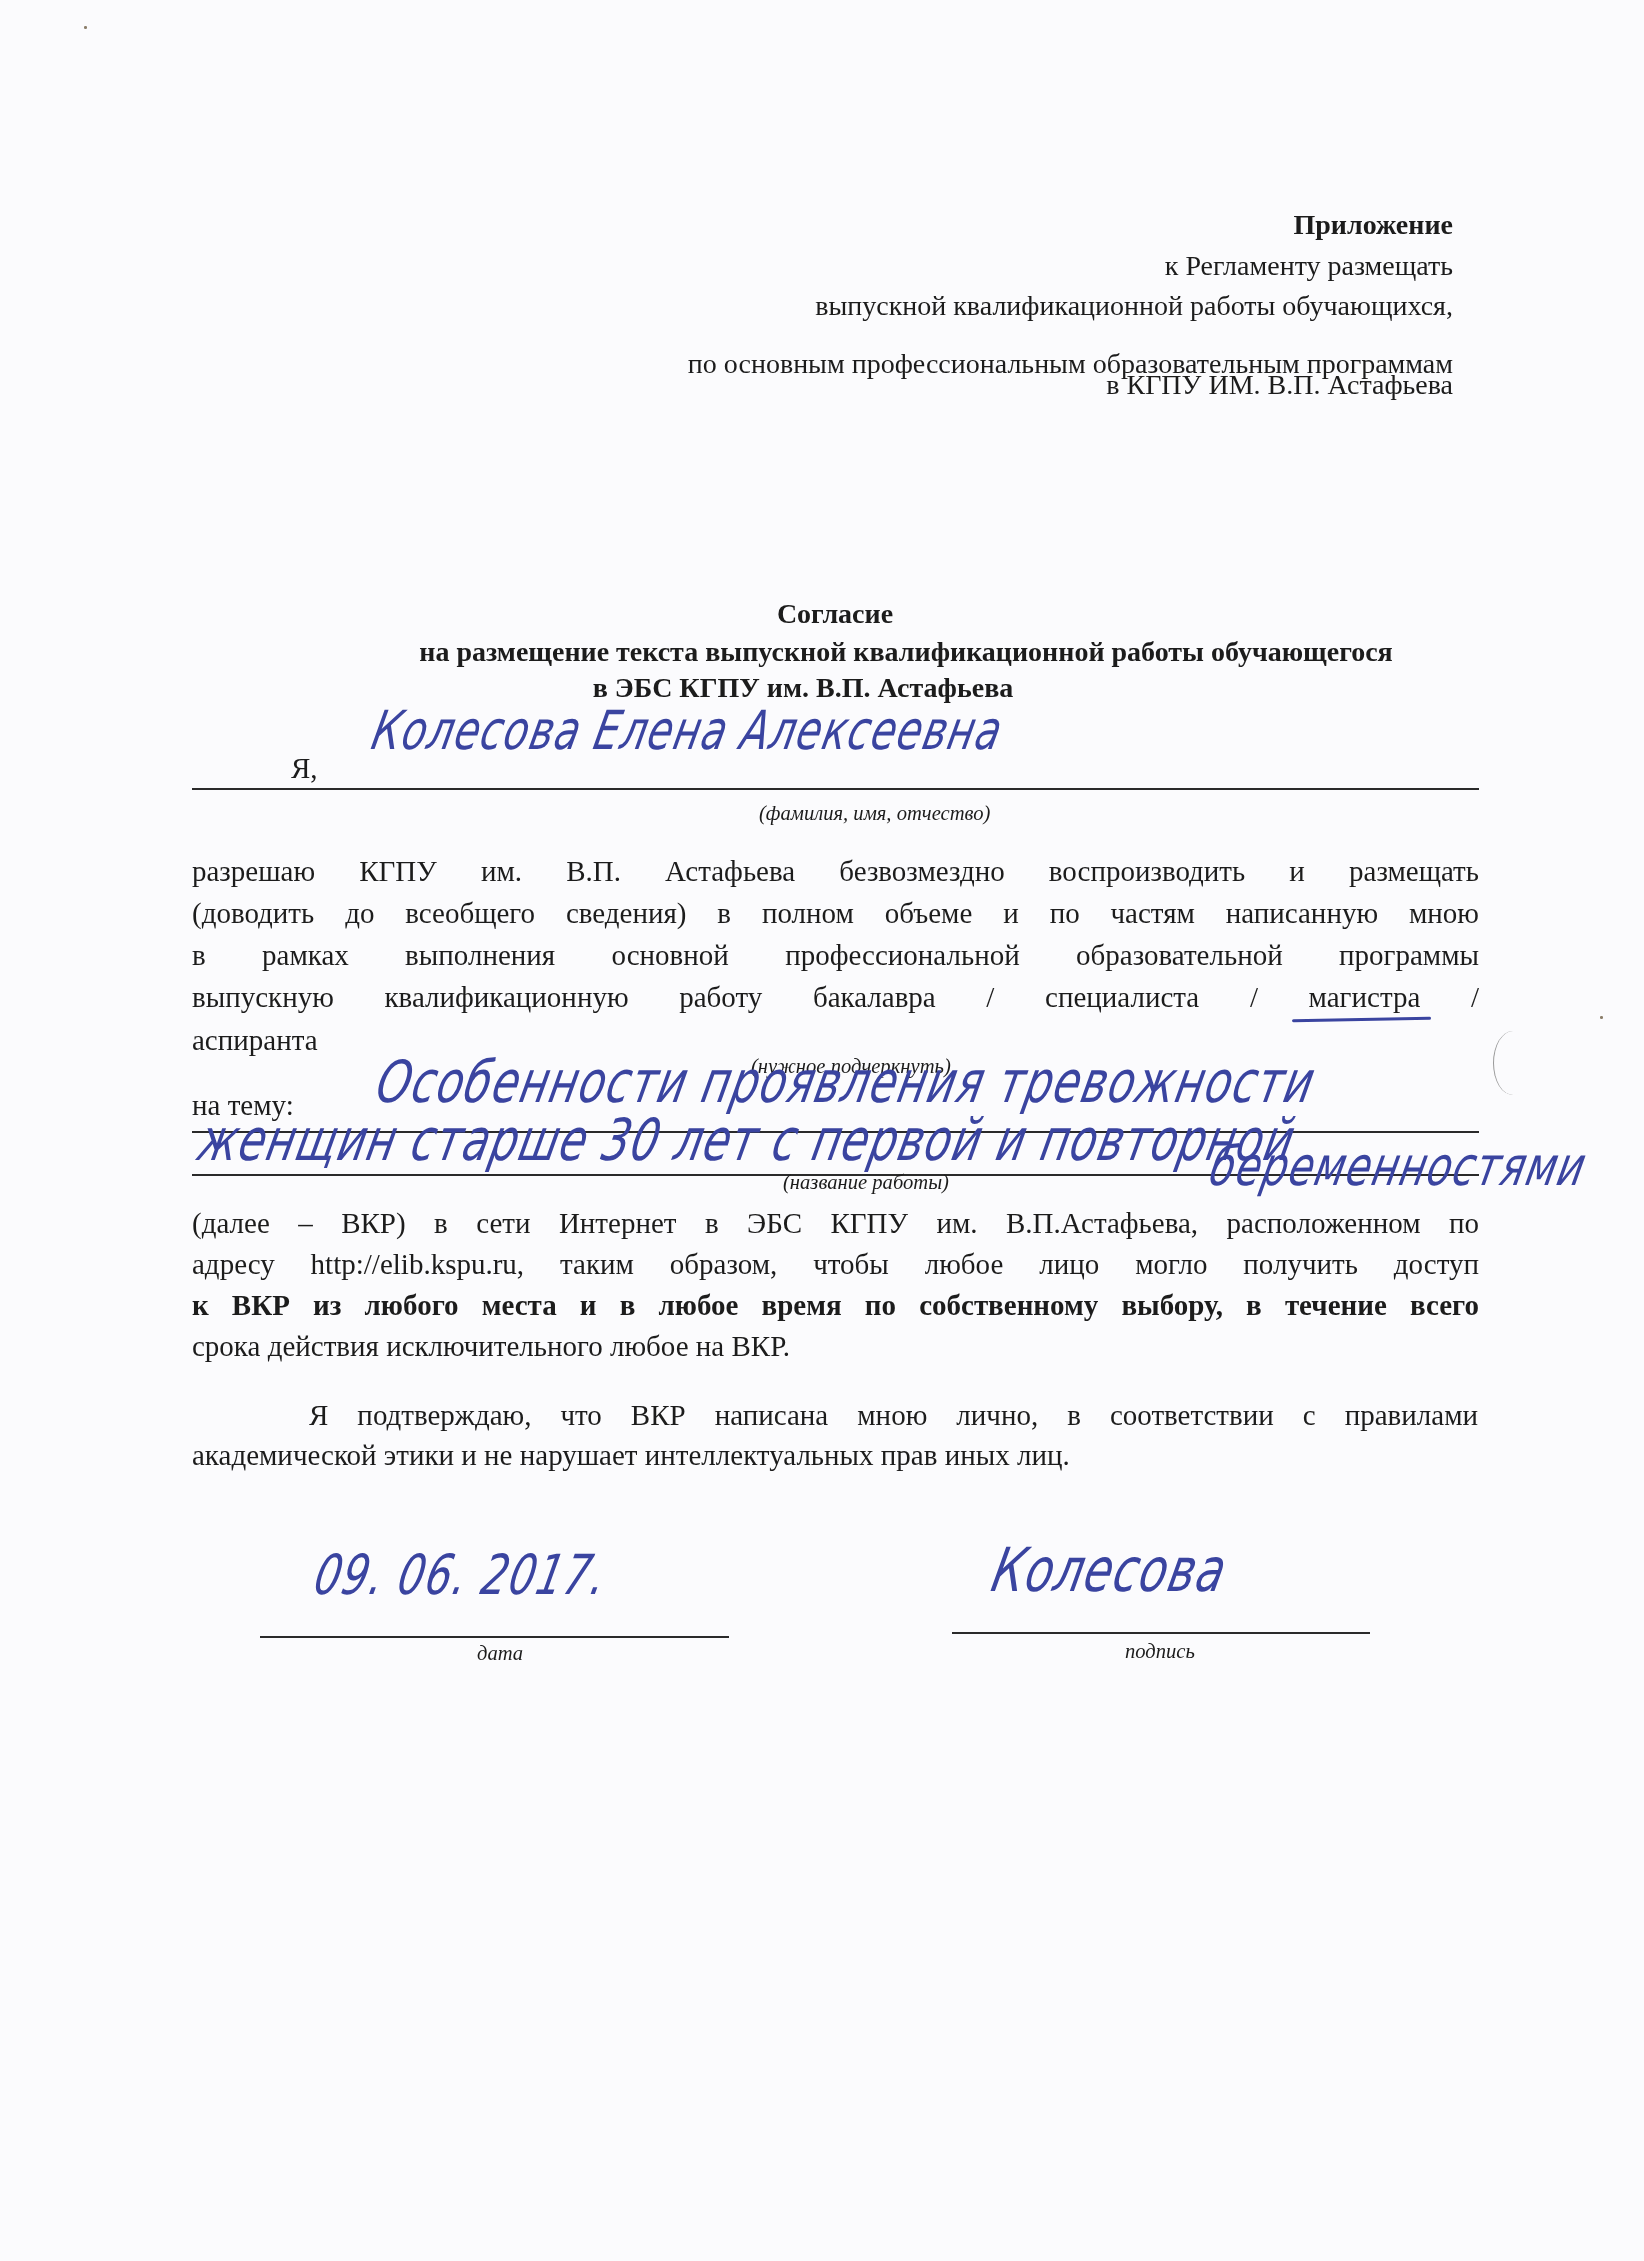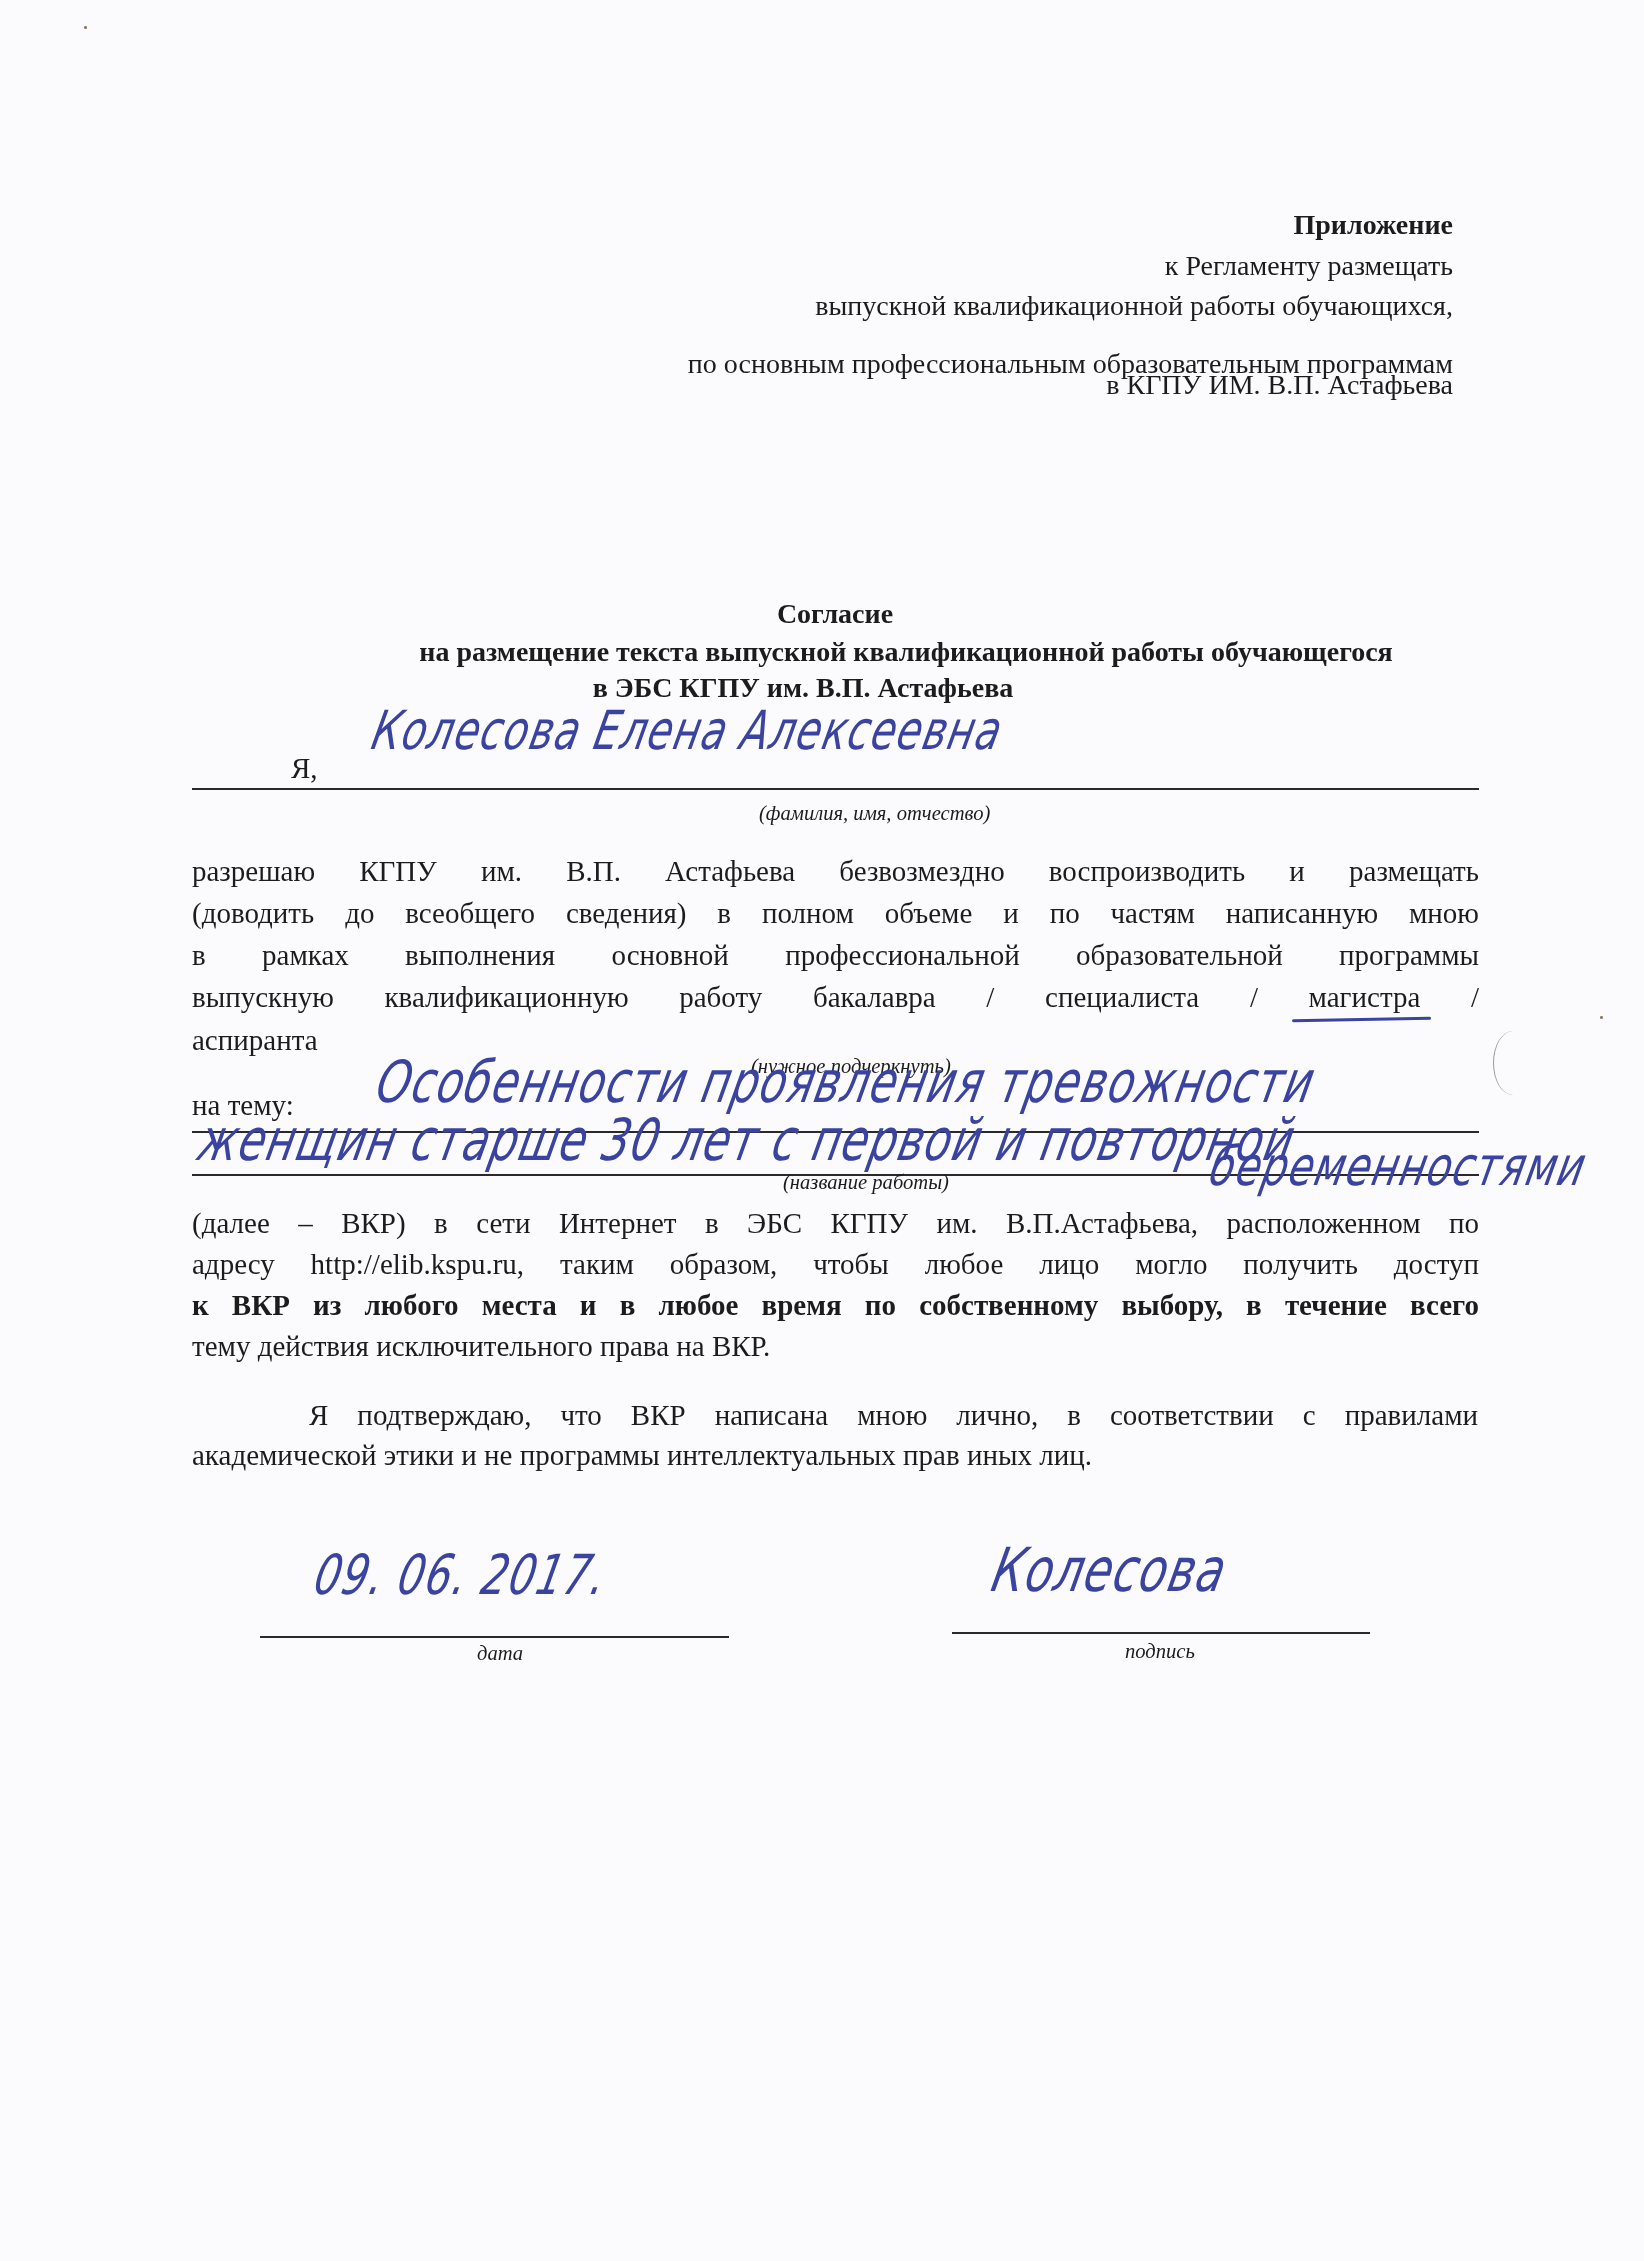--- a/index.html
+++ b/index.html
@@ -50,24 +50,24 @@
 <div class="hand" style="left:371px; top:1065px; font-size:43px;">Особенности проявления тревожности</div>
 <div class="rule" style="left:192px; top:1131px; width:1287px;"></div>
 <div class="hand" style="left:193px; top:1123px; font-size:43px;">женщин старше 30 лет с первой и повторной</div>
 <div class="rule" style="left:192px; top:1174px; width:1287px;"></div>
 <div class="hand" style="left:1205px; top:1151px; font-size:40px;">беременностями</div>
 <div class="abs caption" style="left:783px; top:1171px;">(название работы)</div>
 
 <div class="abs body-line" style="top:1207px;">(далее – ВКР) в сети Интернет в ЭБС КГПУ им. В.П.Астафьева, расположенном по</div>
 <div class="abs body-line" style="top:1248px;">адресу http://elib.kspu.ru, таким образом, чтобы любое лицо могло получить доступ</div>
 <div class="abs body-line" style="top:1289px;font-weight:bold;">к ВКР из любого места и в любое время по собственному выбору, в течение всего</div>
-<div class="abs body-line body-last" style="top:1330px;">тему действия исключительного права на ВКР.</div>
+<div class="abs body-line body-last" style="top:1330px;">срока действия исключительного любое на ВКР.</div>
 
 <div class="abs body-line" style="top:1399px; left:309px; width:1169px;">Я подтверждаю, что ВКР написана мною лично, в соответствии с правилами</div>
-<div class="abs body-line body-last" style="top:1439px;">академической этики и не программы интеллектуальных прав иных лиц.</div>
+<div class="abs body-line body-last" style="top:1439px;">академической этики и не нарушает интеллектуальных прав иных лиц.</div>
 
 <div class="hand" style="left:309px; top:1560px; font-size:41px;">09. 06. 2017.</div>
 <div class="rule" style="left:260px; top:1636px; width:469px;"></div>
 <div class="abs caption" style="left:477px; top:1642px;">дата</div>
 
 <div class="hand" style="left:986px; top:1553px; font-size:45px;">Колесова</div>
 <div class="rule" style="left:952px; top:1632px; width:418px;"></div>
 <div class="abs caption" style="left:1125px; top:1640px;">подпись</div>
 
 <div class="arc" style="left:1493px; top:1031px; width:39px; height:64px;"></div>

